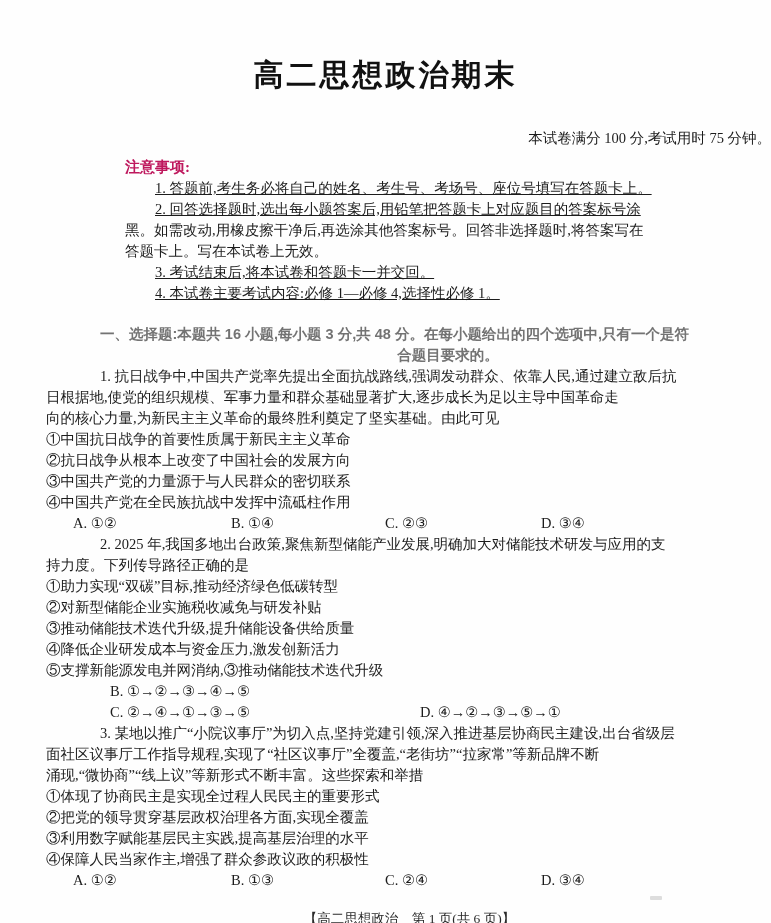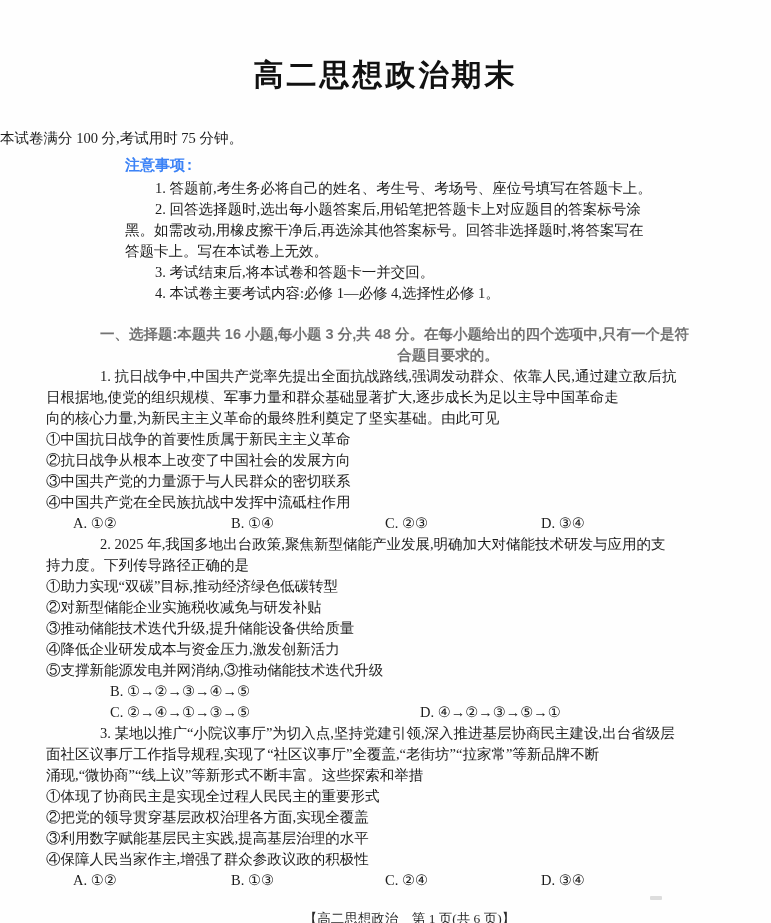--- a/index.html
+++ b/index.html
@@ -13,36 +13,36 @@
   }
   .title {
     margin:0; padding-top:55px;
     text-align:center;
     font-size:30px; line-height:40px;
     font-weight:bold; letter-spacing:3px;
     color:#111;
   }
   .subtitle {
     margin-top:33px;
-    text-align:left;
+    text-align:right;
     font-size:14.5px; line-height:20px;
   }
   .notice-heading {
     margin:8px 0 0 125px;
     font-size:15px; line-height:22px;
     font-weight:bold;
-    font-family:Liberation Mono, monospace;
-    color:#3b82f6;
+    font-family:Liberation Serif, serif;
+    color:#be185d;
   }
   .nl {
     margin-left:125px;
     font-size:14.5px; line-height:21px;
     white-space:nowrap;
   }
-  .ind { text-indent:30px; }
+  .ind { text-indent:30px;text-decoration:underline; }
   .sec1, .sec2 {
     font-weight:bold;
     font-family:"Liberation Sans","DejaVu Sans",sans-serif;
     font-size:14.5px; line-height:21px;
     white-space:nowrap;
     color:#737373;
   }
   .sec1 { margin:20px 0 0 100px; }
   .sec2 { margin-left:125px;text-align:center; }
   .l {

